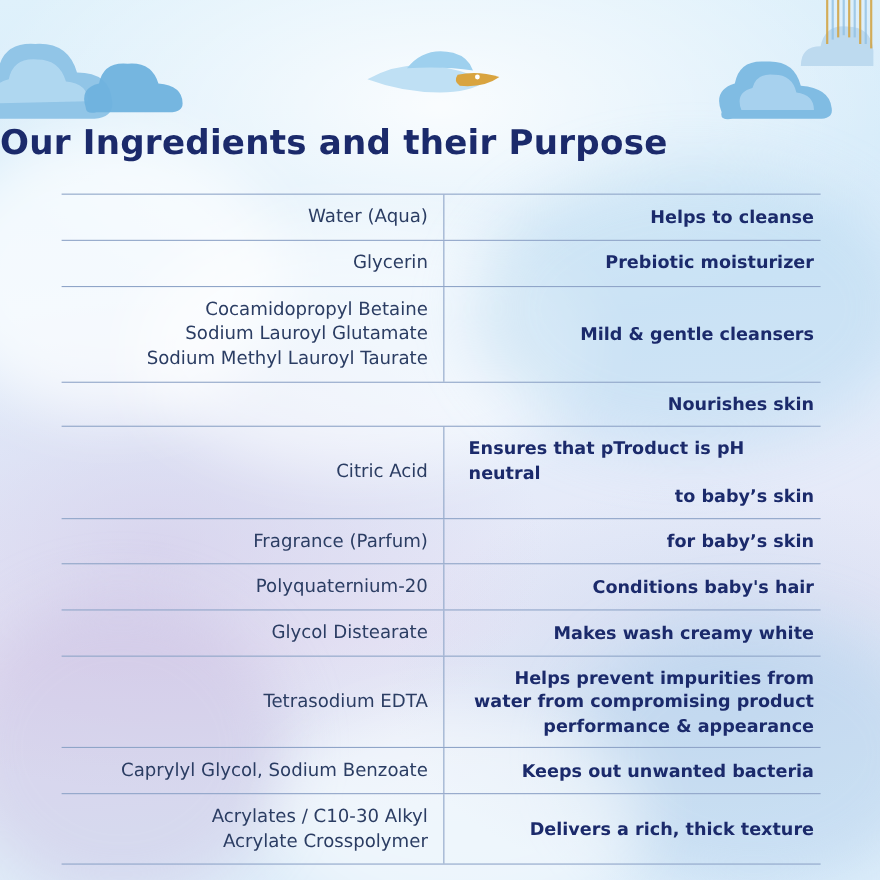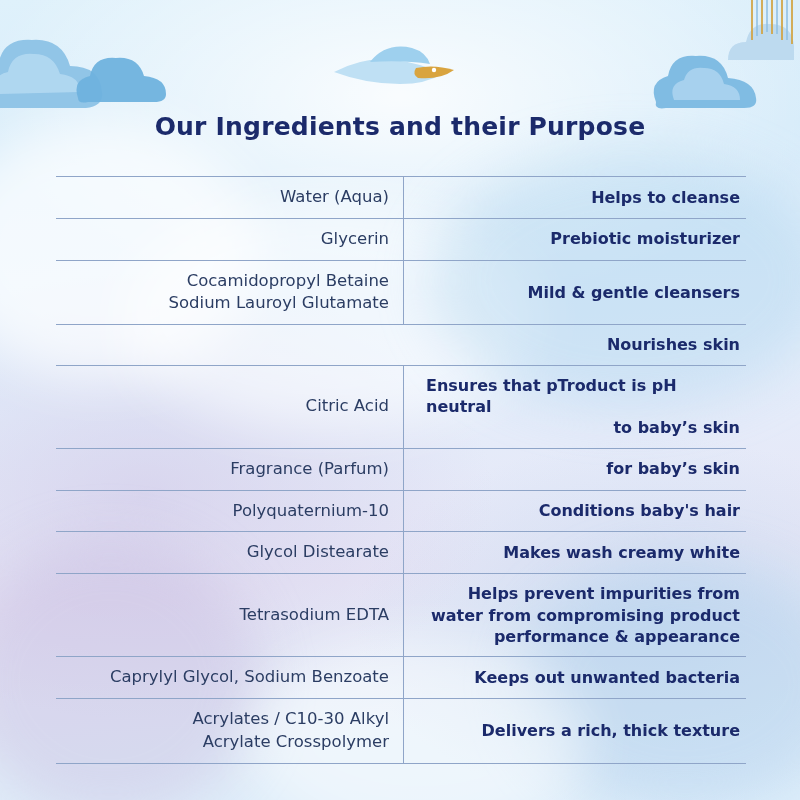--- a/index.html
+++ b/index.html
@@ -53,23 +53,23 @@
     position: absolute; left: 722px; top: 0px; width: 78px; height: 96px;
   }
   .bird {
     position: absolute; left: 330px; top: 38px; width: 130px; height: 62px;
   }
 
   .title {
     position: absolute;
     left: 0; right: 0;
     top: 112px;
-    text-align: center;
+    text-align: left;
     font-family: "DejaVu Sans", sans-serif;
-    font-size: 25px;
+    font-size: 31px;
     font-weight: bold;
     letter-spacing: 0.2px;
     color: #1b2a6b;
   }
 
   .table {
     position: absolute;
     left: 56px;
     top: 176px;
     width: 690px;
@@ -192,20 +192,21 @@
       </div>
       <div class="cell-purpose">
         <span class="line">Prebiotic moisturizer</span>
       </div>
     </div>
 
     <div class="row">
       <div class="cell-name">
         <span class="line">Cocamidopropyl Betaine</span>
         <span class="line">Sodium Lauroyl Glutamate</span>
+        <span class="line">Sodium Methyl Lauroyl Taurate</span>
       </div>
       <div class="cell-purpose">
         <span class="line">Mild &amp; gentle cleansers</span>
       </div>
     </div>
 
     <div class="row">
       <div class="cell-purpose">
         <span class="line">Nourishes skin</span>
       </div>
@@ -225,21 +226,21 @@
       <div class="cell-name">
         <span class="line">Fragrance (Parfum)</span>
       </div>
       <div class="cell-purpose">
         <span class="line">for baby’s skin</span>
       </div>
     </div>
 
     <div class="row">
       <div class="cell-name">
-        <span class="line">Polyquaternium-10</span>
+        <span class="line">Polyquaternium-20</span>
       </div>
       <div class="cell-purpose">
         <span class="line">Conditions baby's hair</span>
       </div>
     </div>
 
     <div class="row">
       <div class="cell-name">
         <span class="line">Glycol Distearate</span>
       </div>

